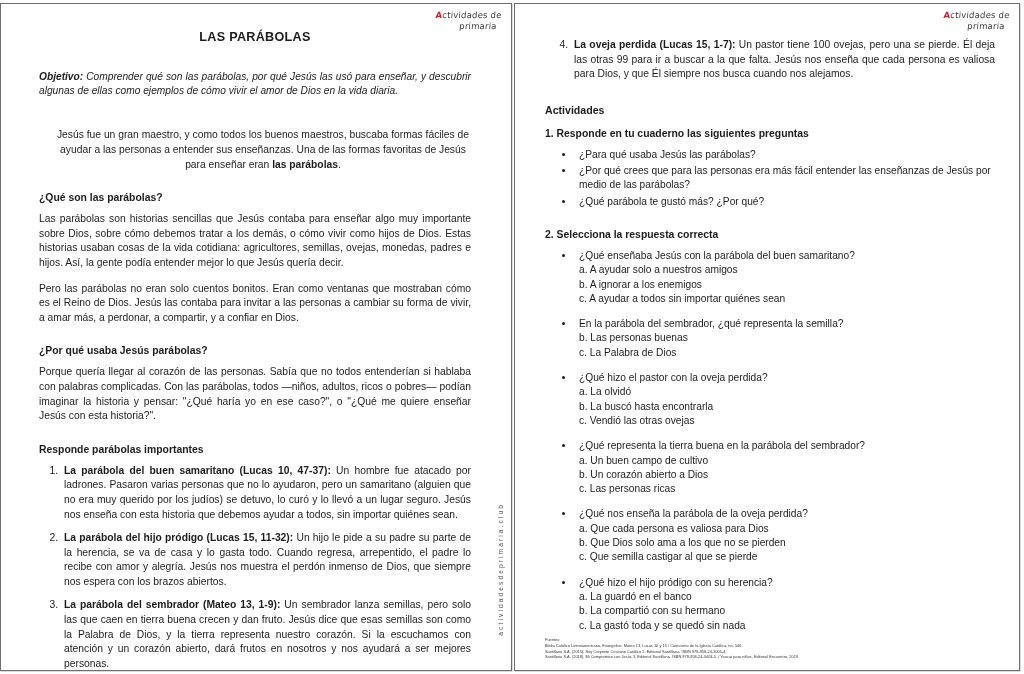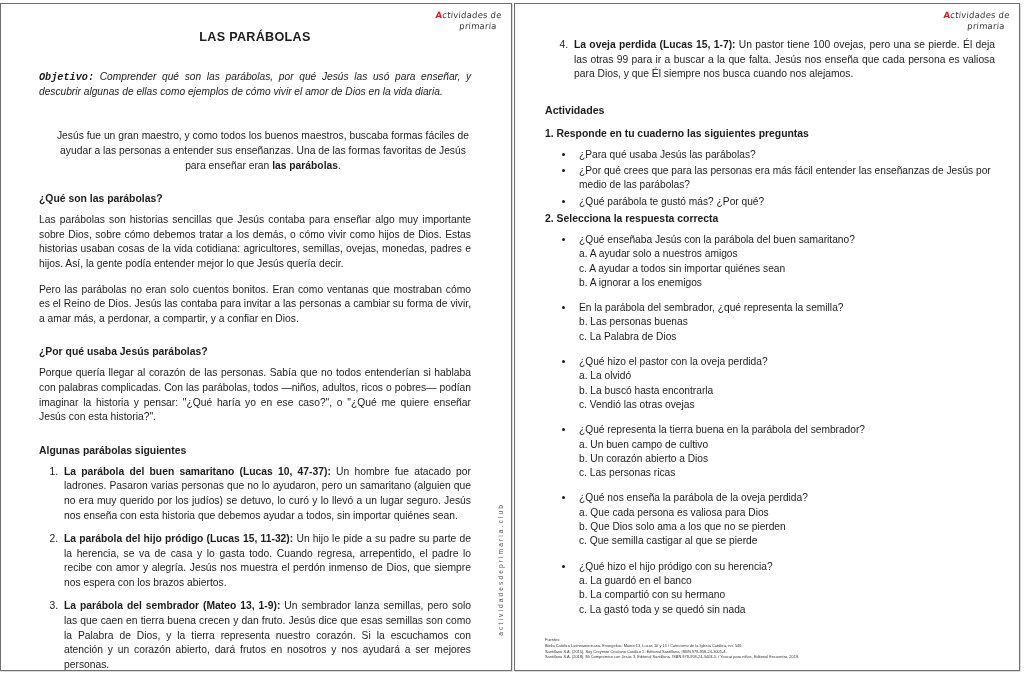--- a/index.html
+++ b/index.html
@@ -82,21 +82,21 @@
     margin: 0 0 26px 0;
   }
 
   .objective {
     font-size: 10.2px;
     line-height: 14.2px;
     font-style: italic;
     text-align: justify;
     margin: 0 0 30px 0;
   }
-  .objective b { font-style: italic; font-weight: bold; font-family: Liberation Mono, monospace; }
+  .objective b { font-style: italic; font-weight: bold; }
 
   p.para {
     font-size: 10.3px;
     line-height: 14.6px;
     text-align: justify;
     margin: 0 0 11px 0;
   }
   p.para.loose { text-align: center; margin-left: 16px; }
 
   h2.sec {
@@ -124,21 +124,21 @@
   h2.acts {
     font-size: 10.6px;
     font-weight: bold;
     margin: 7px 0 12px 0;
   }
   h3.qnum {
     font-size: 10.4px;
     font-weight: bold;
     margin: 0 0 9px 0;
   }
-  h3.qnum.spaced { margin-top: 4px; }
+  h3.qnum.spaced { margin-top: 20px; }
 
   ul.bullets {
     margin: 0 0 0 0; padding: 0 0 0 30px;
     font-size: 10.2px;
     line-height: 14.3px;
     list-style: disc;
   }
   ul.bullets > li { margin-bottom: 2px; padding-left: 4px; }
   ul.bullets.mc > li { margin-bottom: 11px; }
   .opts { margin: 0; }
@@ -182,21 +182,21 @@
 
         <p class="para loose"><span>Jesús fue un gran maestro, y como todos los buenos maestros, buscaba formas fáciles de ayudar a las personas a entender sus enseñanzas. Una de las formas favoritas de Jesús para enseñar eran </span><b>las parábolas</b><span>.</span></p>
 
         <h2 class="sec">¿Qué son las parábolas?</h2>
         <p class="para">Las parábolas son historias sencillas que Jesús contaba para enseñar algo muy importante sobre Dios, sobre cómo debemos tratar a los demás, o cómo vivir como hijos de Dios. Estas historias usaban cosas de la vida cotidiana: agricultores, semillas, ovejas, monedas, padres e hijos. Así, la gente podía entender mejor lo que Jesús quería decir.</p>
         <p class="para">Pero las parábolas no eran solo cuentos bonitos. Eran como ventanas que mostraban cómo es el Reino de Dios. Jesús las contaba para invitar a las personas a cambiar su forma de vivir, a amar más, a perdonar, a compartir, y a confiar en Dios.</p>
 
         <h2 class="sec">¿Por qué usaba Jesús parábolas?</h2>
         <p class="para">Porque quería llegar al corazón de las personas. Sabía que no todos entenderían si hablaba con palabras complicadas. Con las parábolas, todos —niños, adultos, ricos o pobres— podían imaginar la historia y pensar: "¿Qué haría yo en ese caso?", o "¿Qué me quiere enseñar Jesús con esta historia?".</p>
 
-        <h2 class="sec">Algunas parábolas siguientes</h2>
+        <h2 class="sec">Responde parábolas importantes</h2>
 
         <ol class="parables">
           <li><b>La parábola del buen samaritano (Lucas 10, 47-37):</b><span> Un hombre fue atacado por ladrones. Pasaron varias personas que no lo ayudaron, pero un samaritano (alguien que no era muy querido por los judíos) se detuvo, lo curó y lo llevó a un lugar seguro. Jesús nos enseña con esta historia que debemos ayudar a todos, sin importar quiénes sean.</span></li>
           <li><b>La parábola del hijo pródigo (Lucas 15, 11-32):</b><span> Un hijo le pide a su padre su parte de la herencia, se va de casa y lo gasta todo. Cuando regresa, arrepentido, el padre lo recibe con amor y alegría. Jesús nos muestra el perdón inmenso de Dios, que siempre nos espera con los brazos abiertos.</span></li>
           <li><b>La parábola del sembrador (Mateo 13, 1-9):</b><span> Un sembrador lanza semillas, pero solo las que caen en tierra buena crecen y dan fruto. Jesús dice que esas semillas son como la Palabra de Dios, y la tierra representa nuestro corazón. Si la escuchamos con atención y un corazón abierto, dará frutos en nosotros y nos ayudará a ser mejores personas.</span></li>
         </ol>
 
       </div>
     </div>
   </div>
@@ -224,22 +224,22 @@
           <li>¿Qué parábola te gustó más? ¿Por qué?</li>
         </ul>
 
         <h3 class="qnum spaced">2. Selecciona la respuesta correcta</h3>
         <ul class="bullets mc">
 
           <li>
             <span class="opt">¿Qué enseñaba Jesús con la parábola del buen samaritano?</span>
             <span class="opts">
               <span class="opt">a. A ayudar solo a nuestros amigos</span>
+              <span class="opt">b. A ignorar a los enemigos</span>
               <span class="opt">c. A ayudar a todos sin importar quiénes sean</span>
-              <span class="opt">b. A ignorar a los enemigos</span>
             </span>
           </li>
 
           <li>
             <span class="opt">En la parábola del sembrador, ¿qué representa la semilla?</span>
             <span class="opts">
               <span class="opt">b. Las personas buenas</span>
               <span class="opt">c. La Palabra de Dios</span>
             </span>
           </li>

